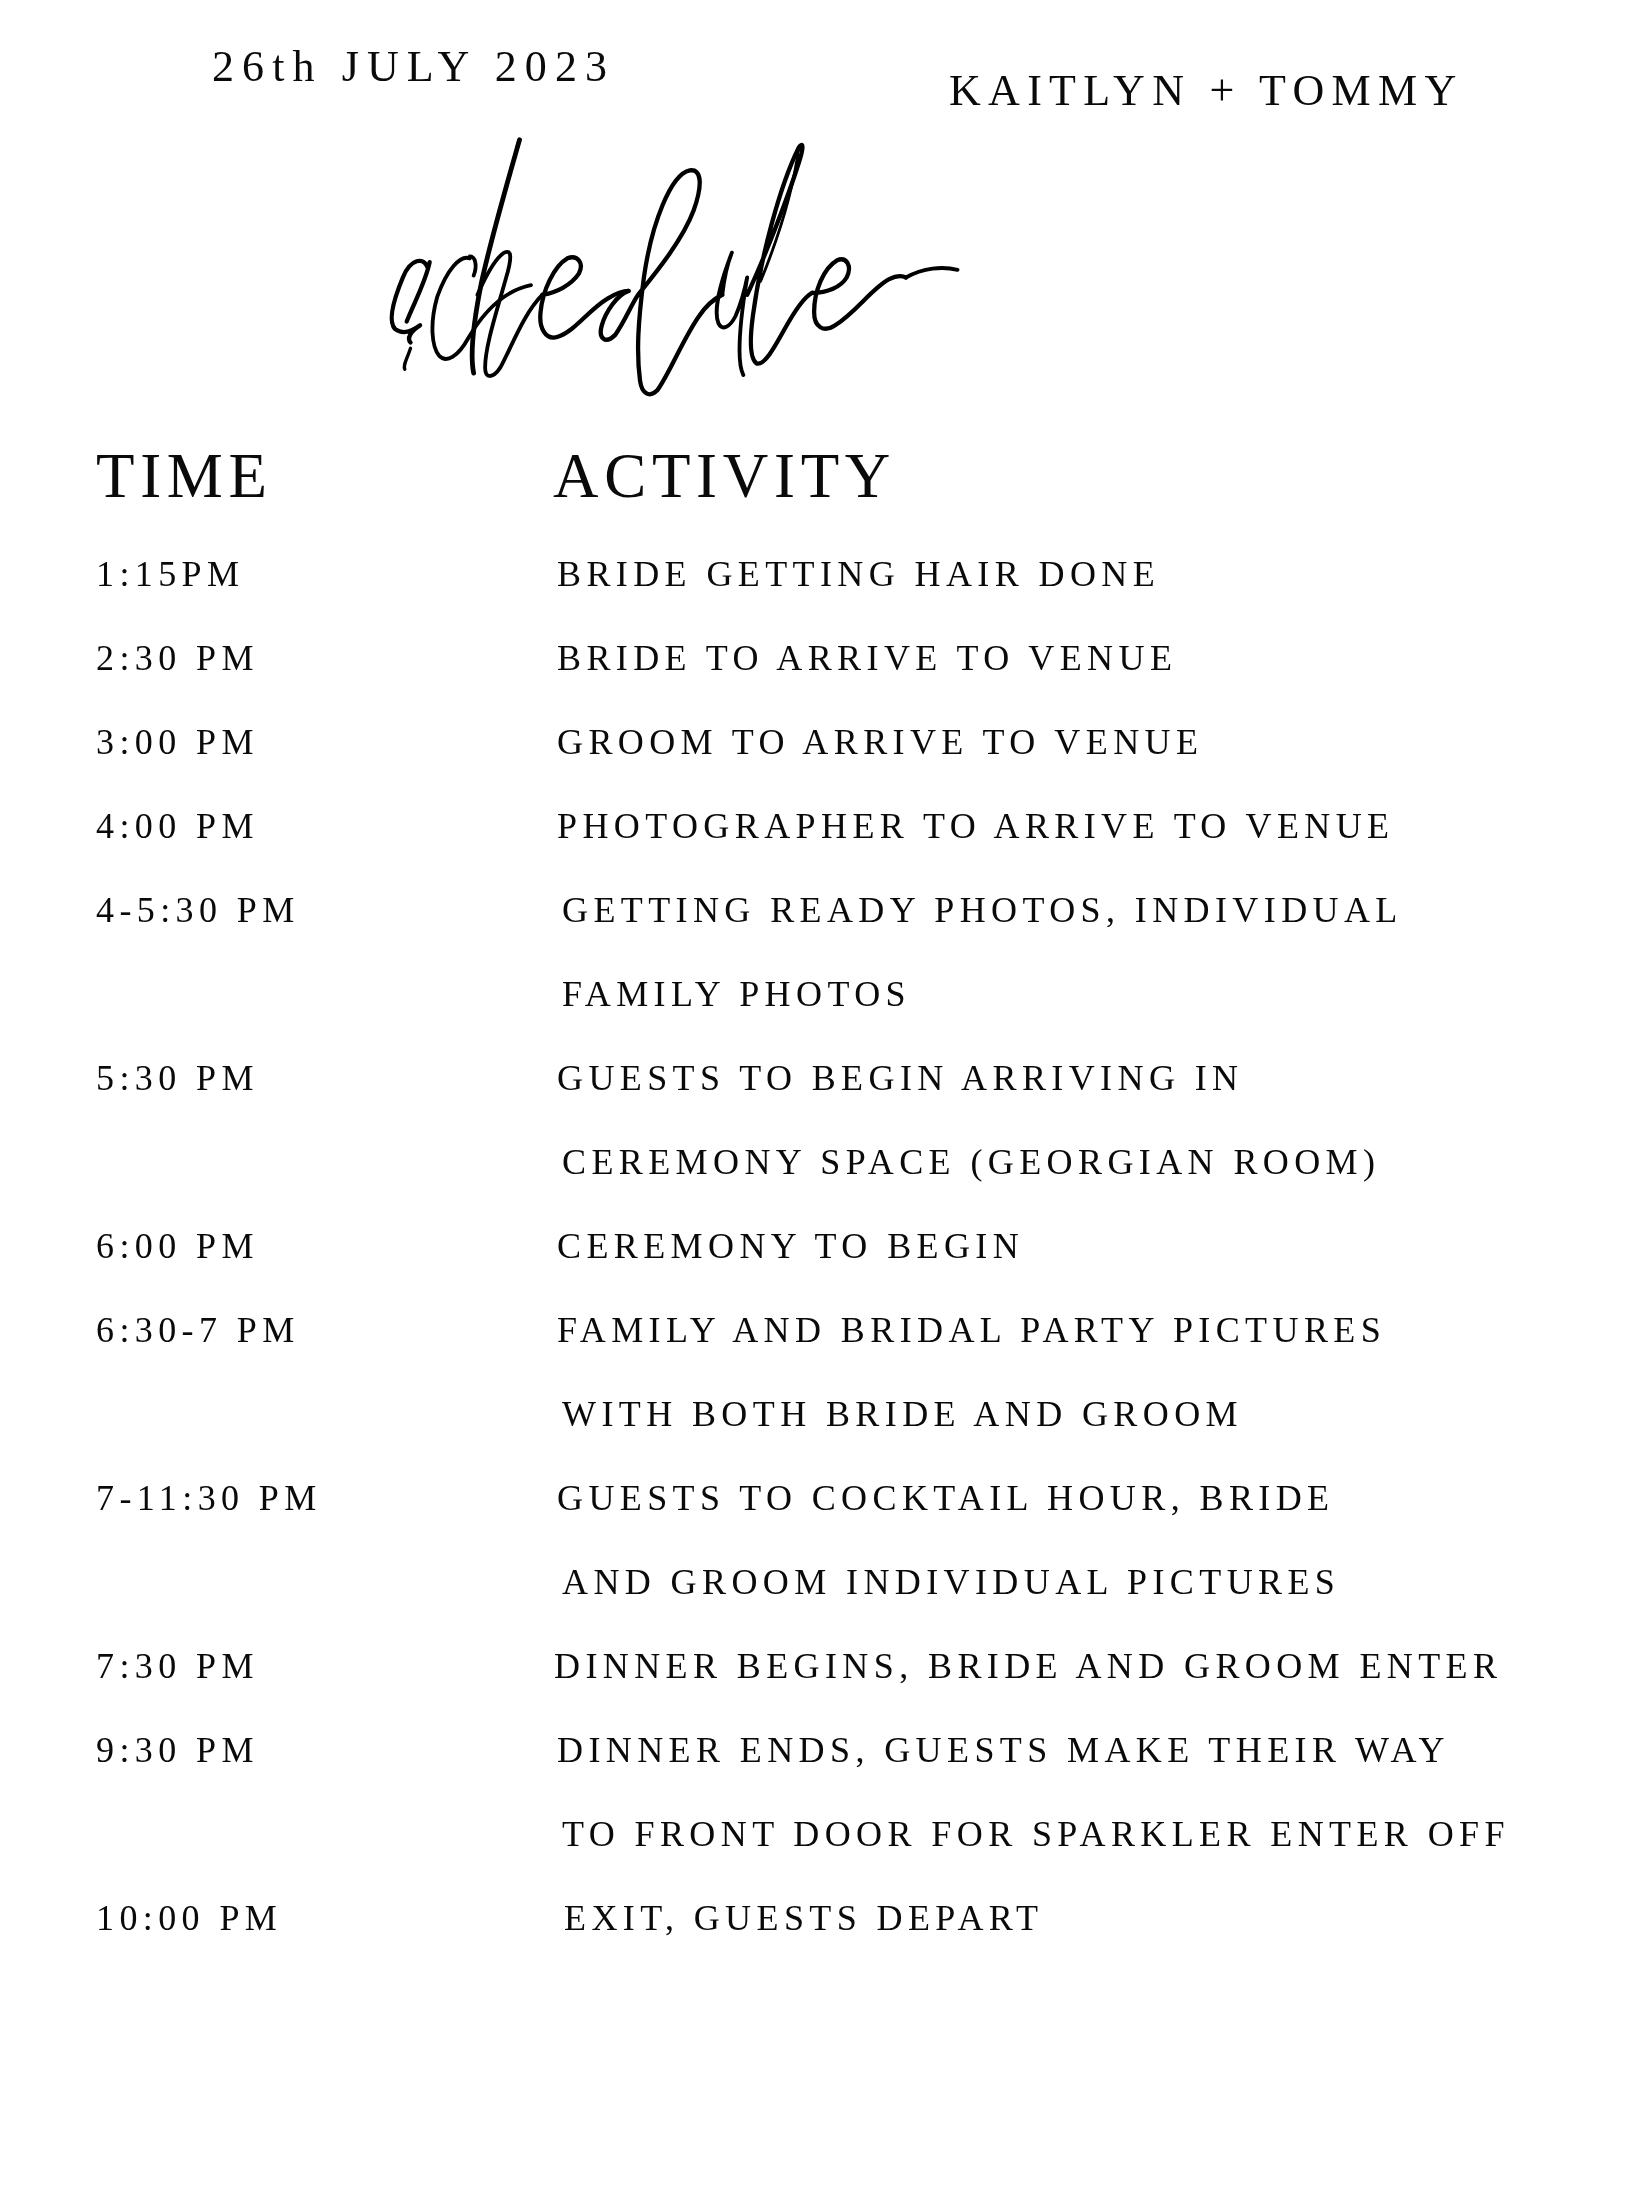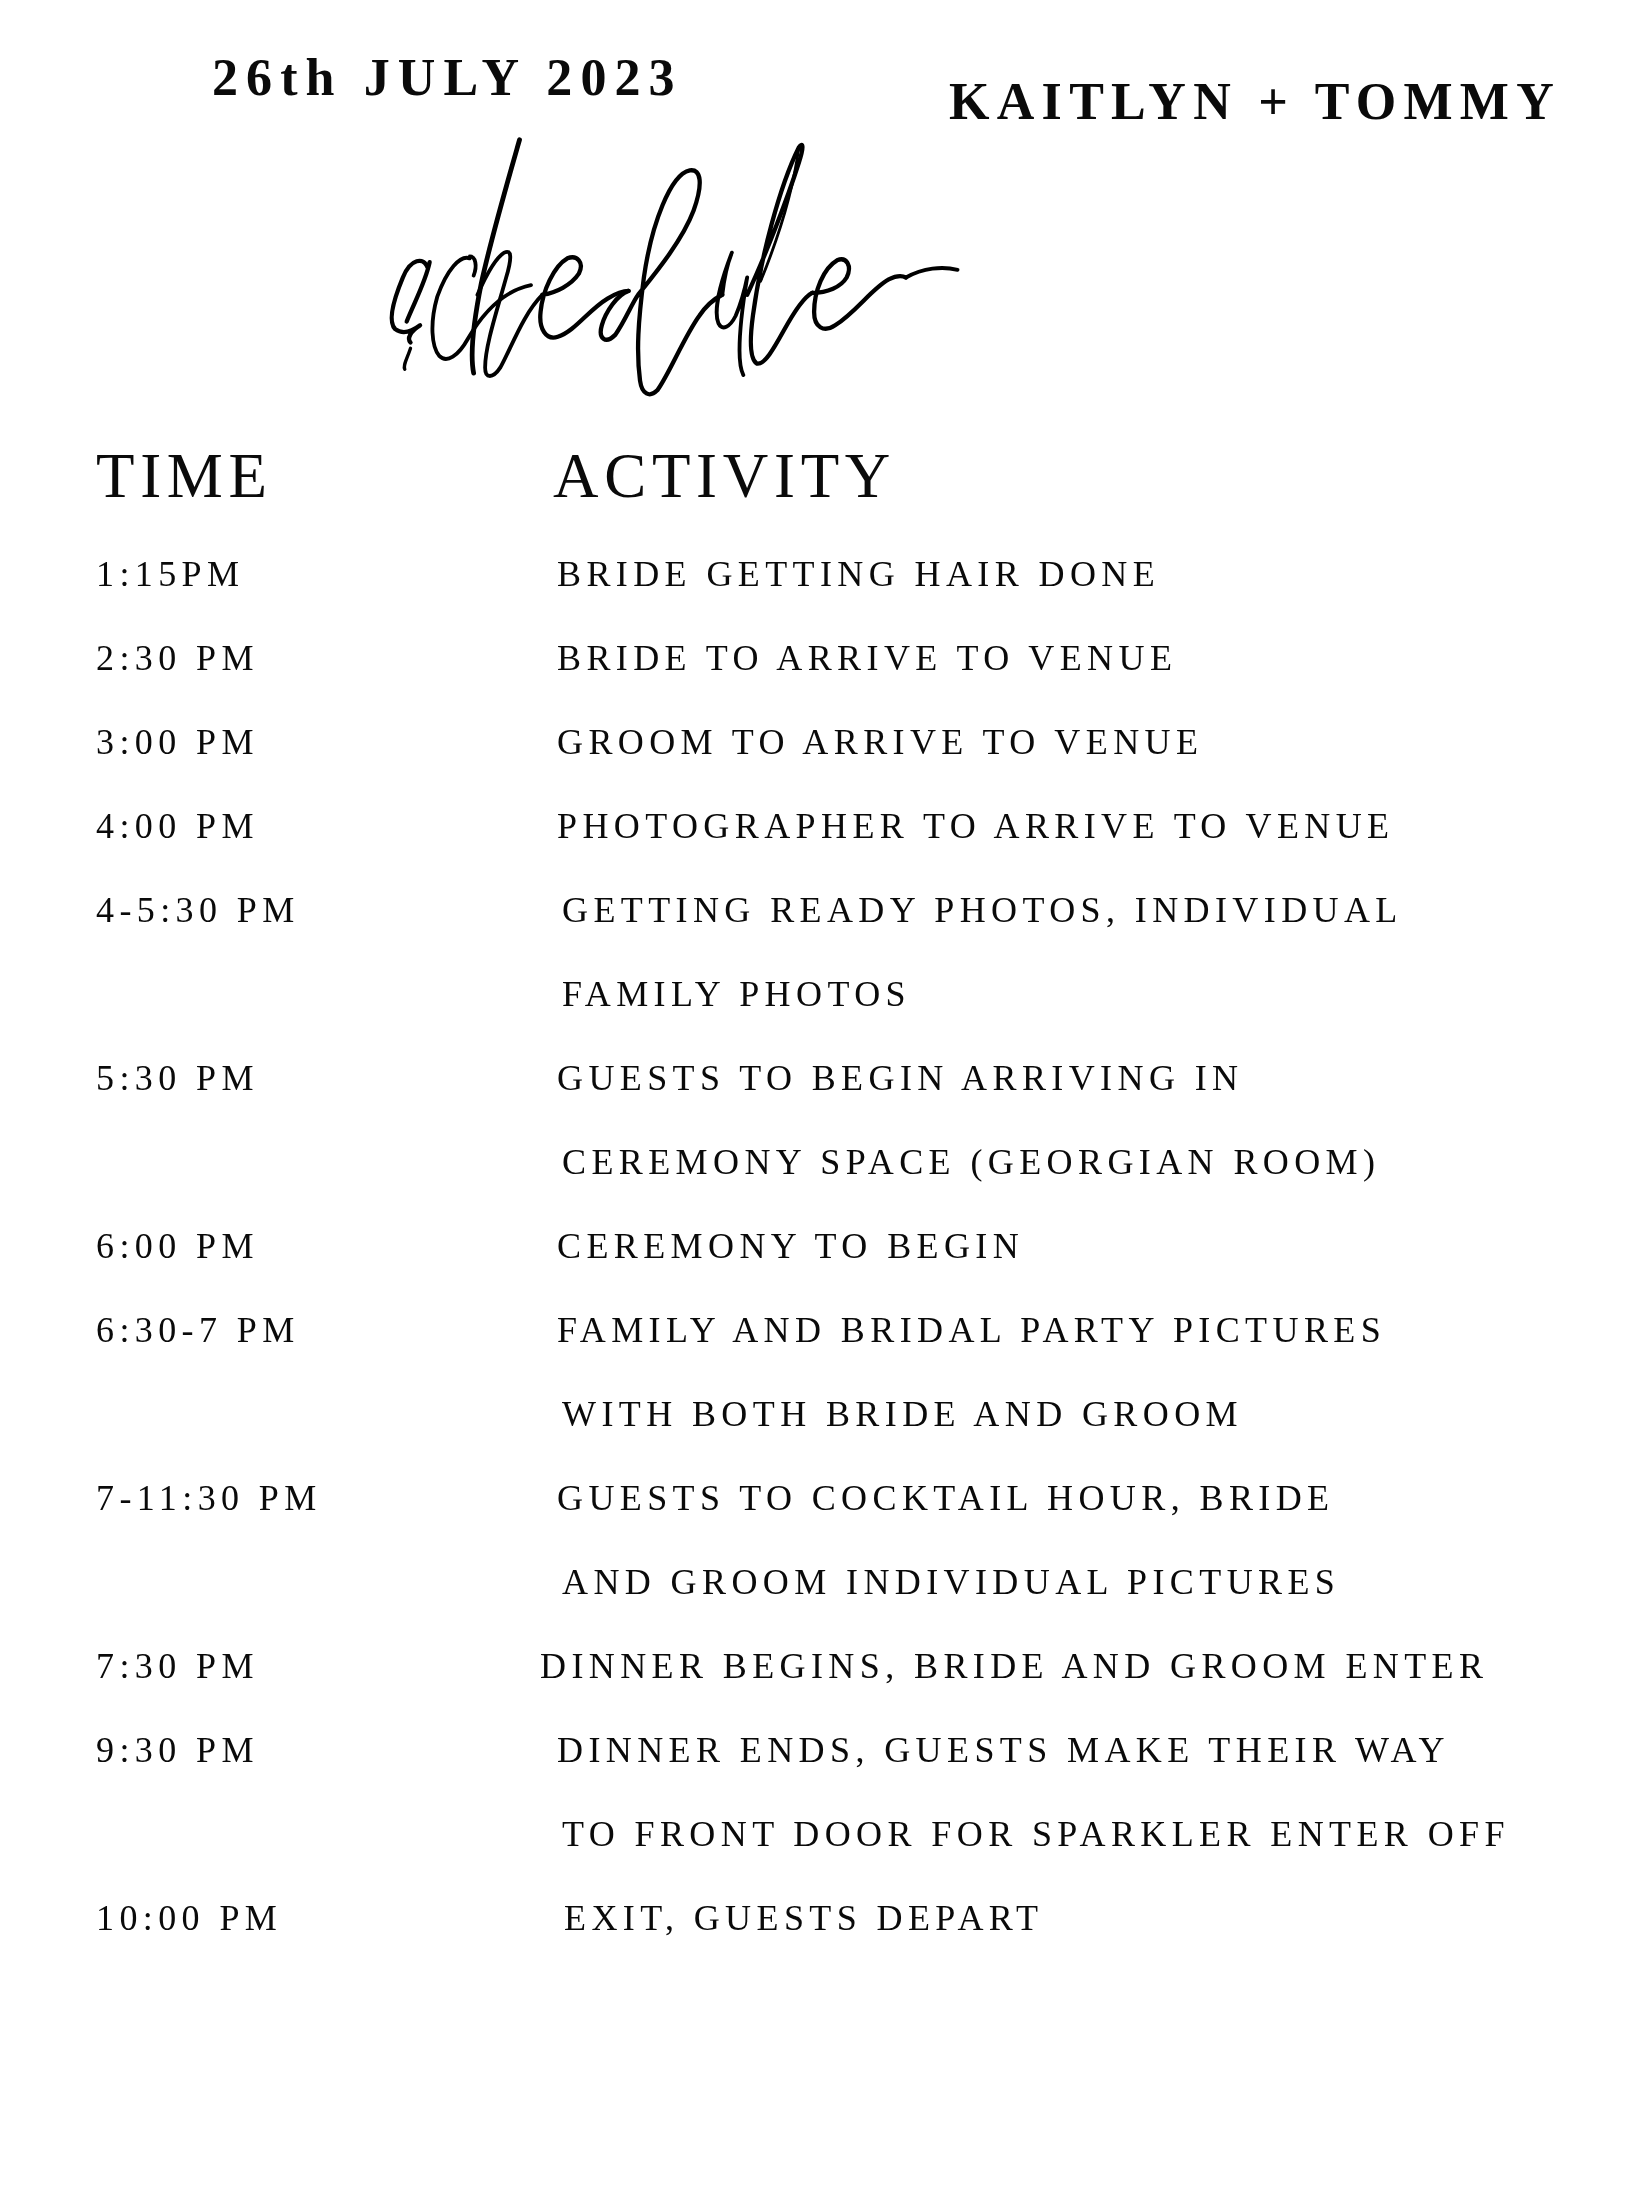--- a/index.html
+++ b/index.html
@@ -17,26 +17,26 @@
     }
     .page {
       position: absolute;
       left: 0; top: 0;
       width: 1652px;
       height: 2202px;
       background: #ffffff;
     }
     .hdr {
       position: absolute;
-      top: 49px;
-      font-size: 52px;
+      top: 38px;
+      font-size: 44px;
       line-height: 57px;
       letter-spacing: 8.1px;
       white-space: nowrap;
-      font-weight: bold;
+      font-weight: normal;
     }
     .hdr-date { left: 212px; }
     .hdr-names { left: 949px; letter-spacing: 7.3px; margin-top: 24px; }
 
     .script {
       position: absolute;
       left: 378px;
       top: 134px;
       width: 899px;
       height: 287px;
@@ -174,21 +174,21 @@
     <div class="line">
       <span class="t">7-11:30 PM</span>
       <span class="a">GUESTS TO COCKTAIL HOUR, BRIDE</span>
     </div>
     <div class="line">
       <span class="a" style="left:562px">AND GROOM INDIVIDUAL PICTURES</span>
     </div>
 
     <div class="line">
       <span class="t">7:30 PM</span>
-      <span class="a" style="left:540px">DINNER BEGINS, BRIDE AND GROOM ENTER</span>
+      <span class="a" style="left:554px">DINNER BEGINS, BRIDE AND GROOM ENTER</span>
     </div>
 
     <div class="line">
       <span class="t">9:30 PM</span>
       <span class="a">DINNER ENDS, GUESTS MAKE THEIR WAY</span>
     </div>
     <div class="line">
       <span class="a" style="left:562px">TO FRONT DOOR FOR SPARKLER ENTER OFF</span>
     </div>
 

